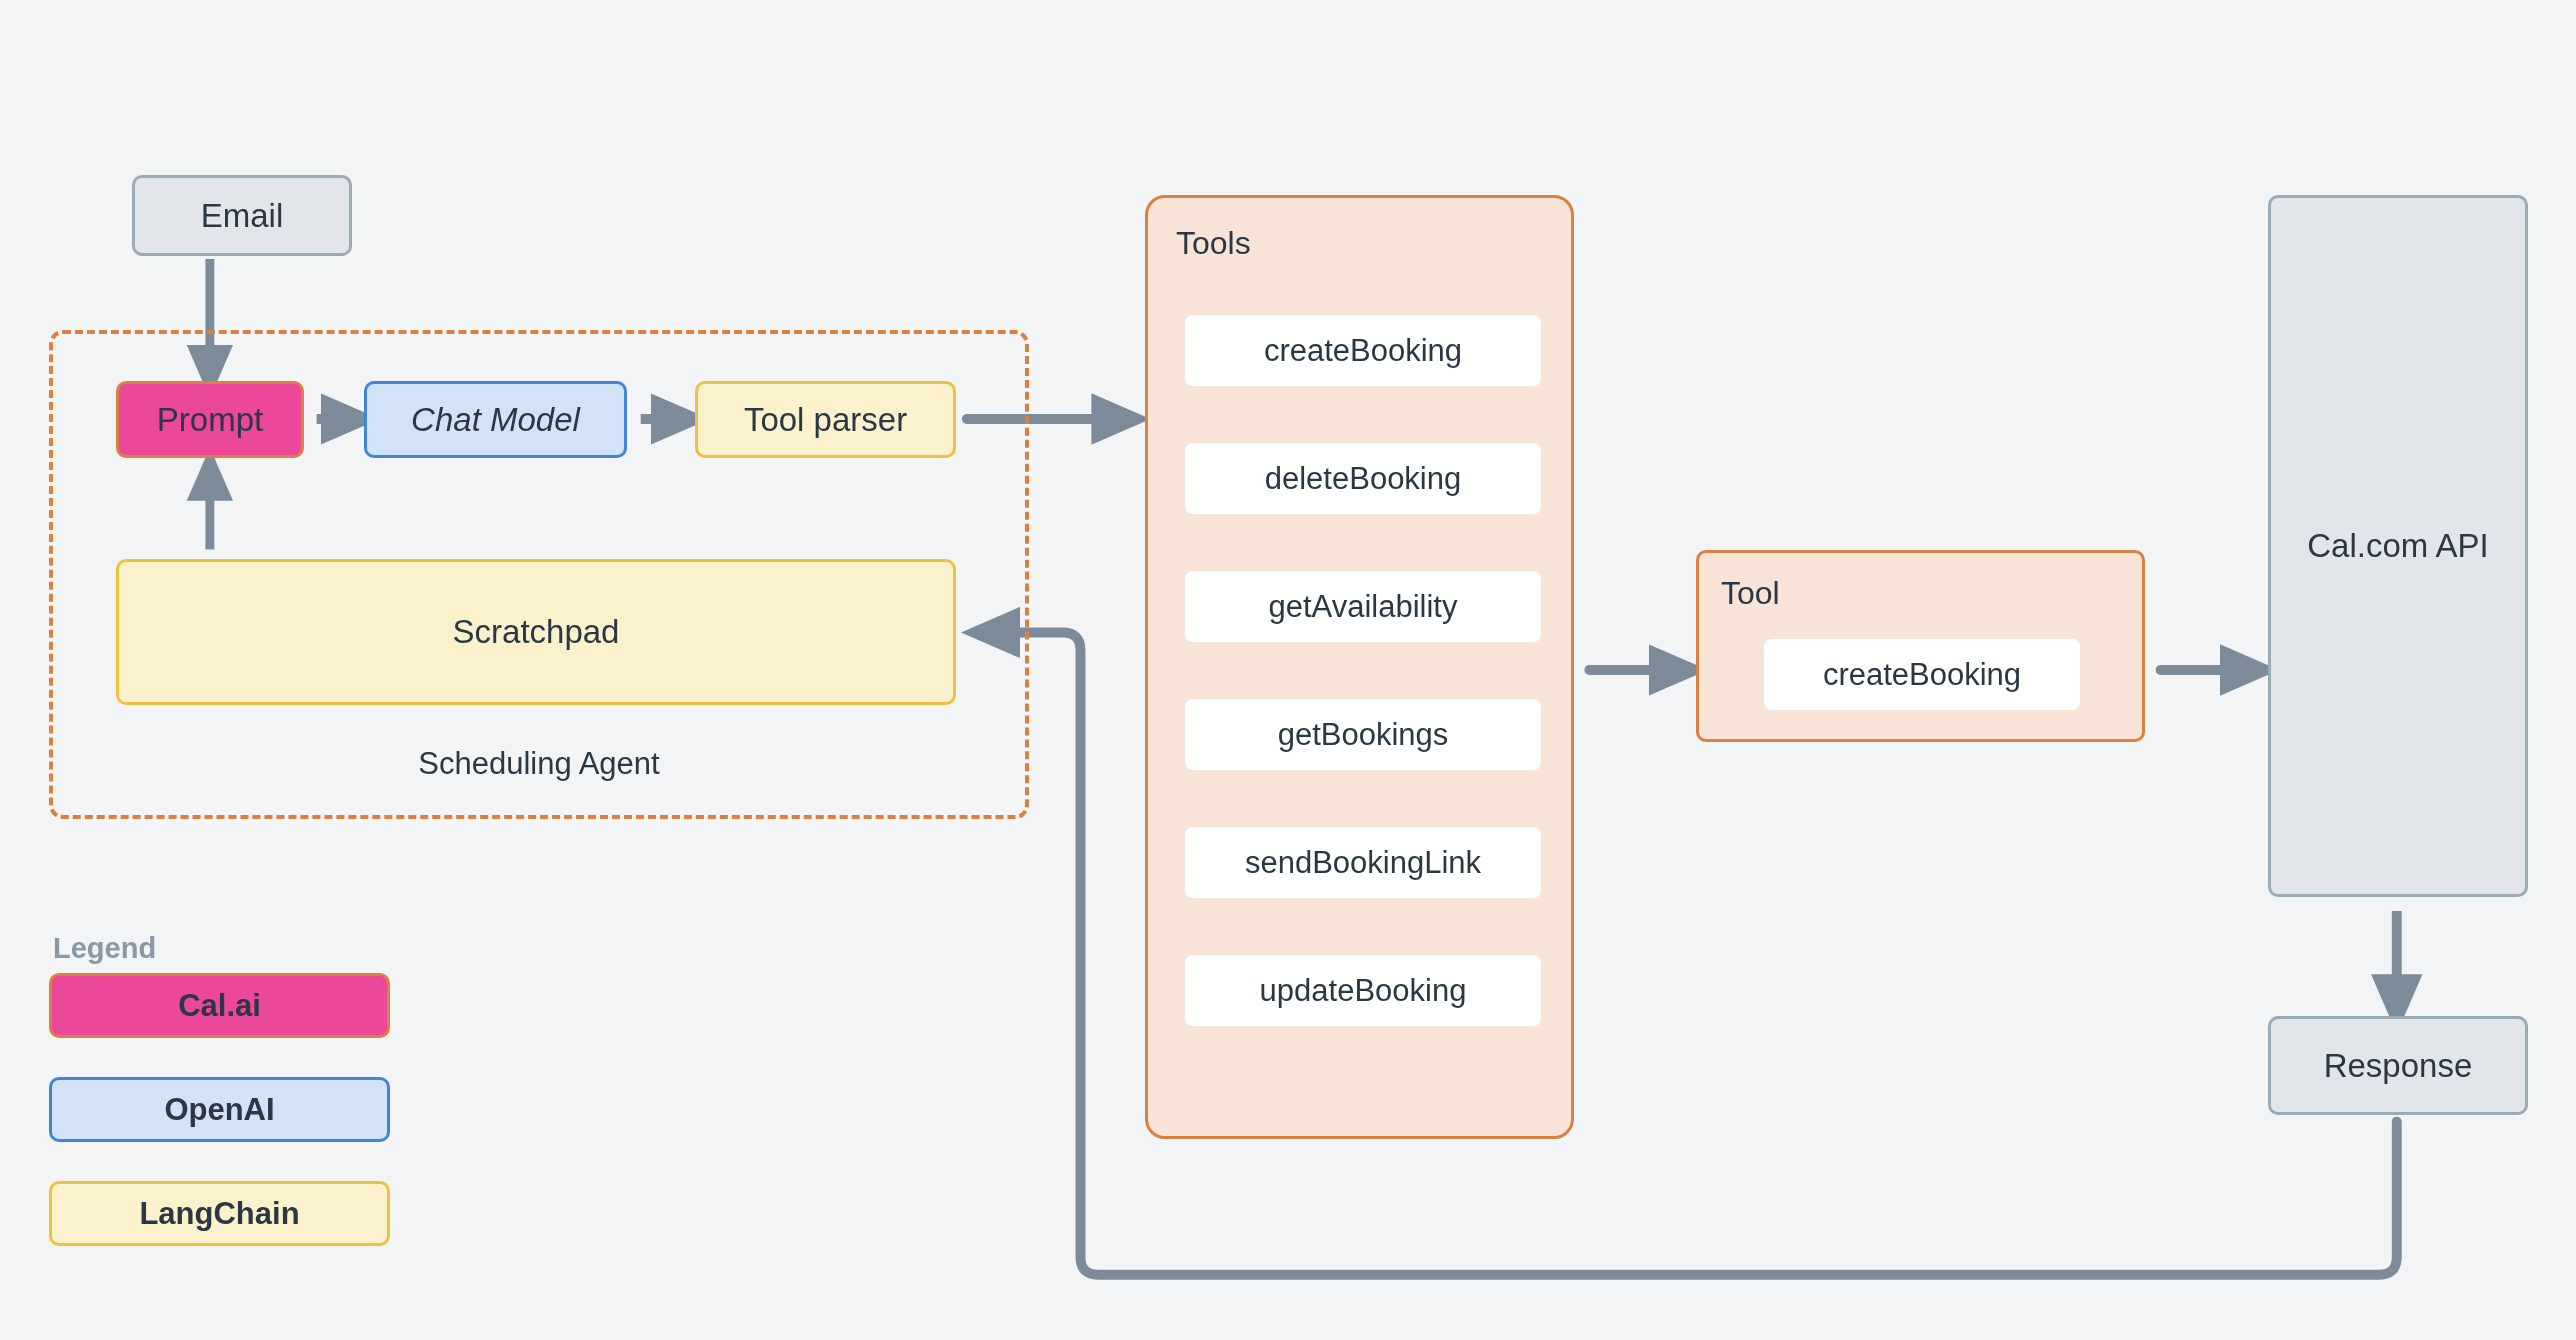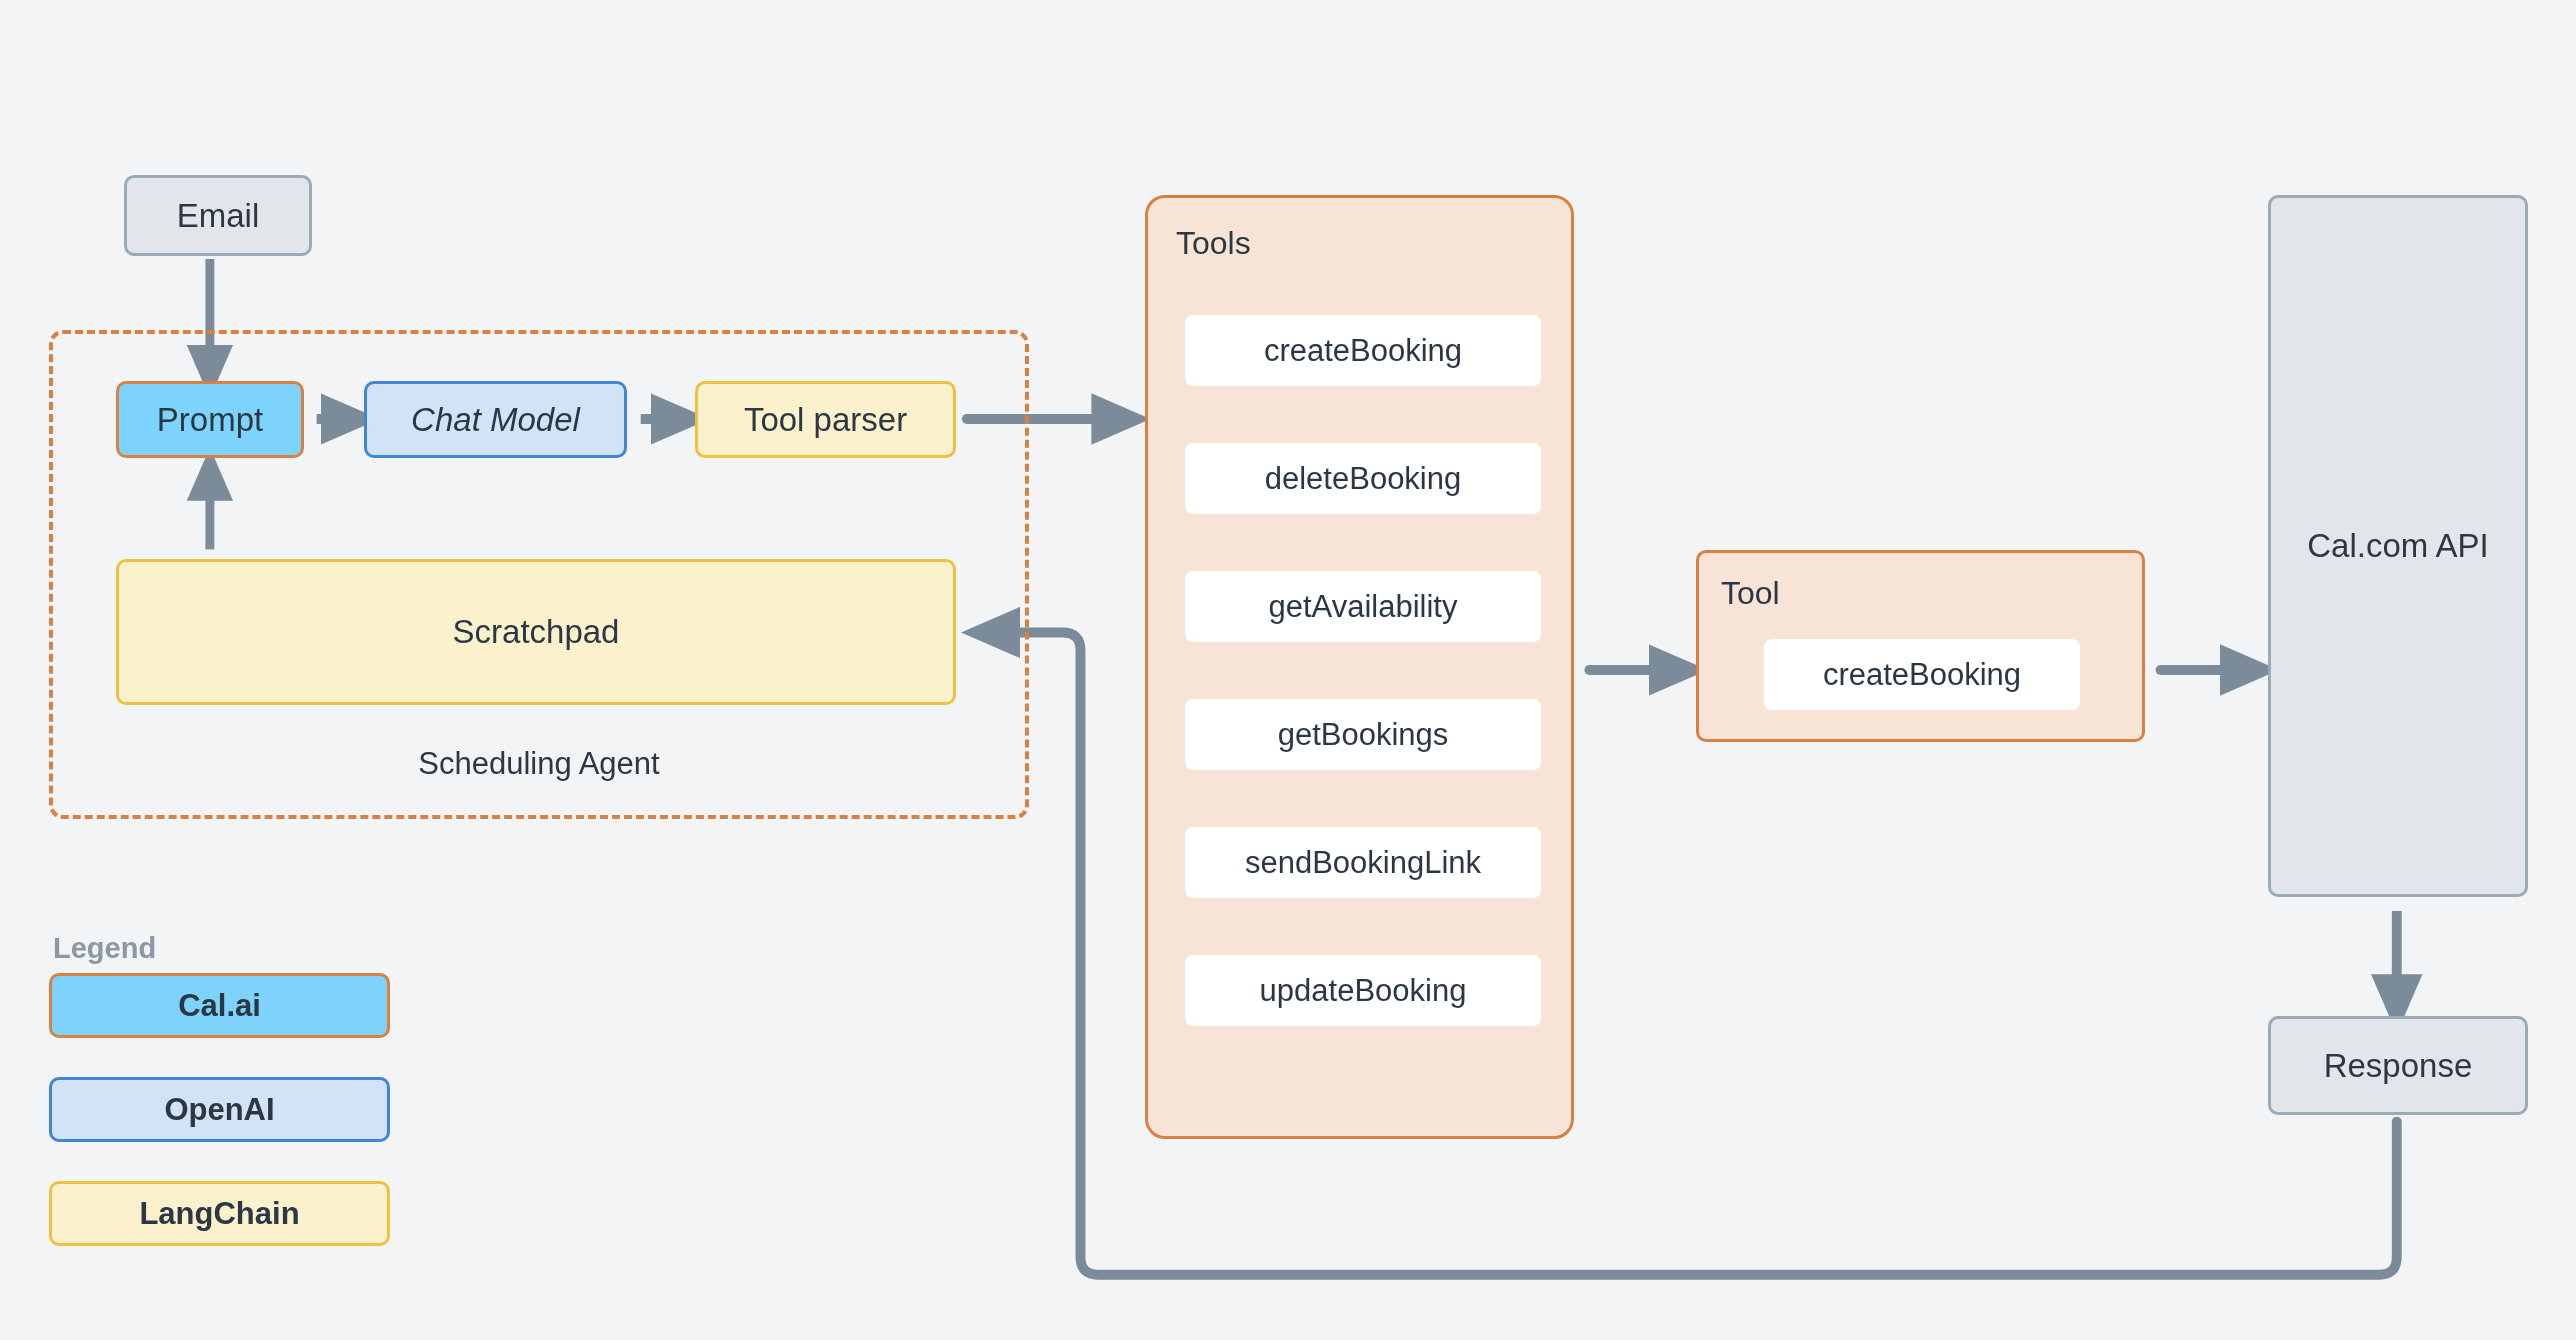--- a/index.html
+++ b/index.html
@@ -33,21 +33,21 @@
     border-style: solid;
     color: #2b3743;
     line-height: 1.2;
   }
 
   .node-gray {
     background: #e2e6ea;
     border-color: #9aabb8;
   }
   .node-calai {
-    background: #7dd3fc;
+    background: #ec4899;
     border-color: #da8142;
   }
   .node-openai {
     background: #d3e3f7;
     border-color: #3f86d6;
   }
   .node-langchain {
     background: #fbf2cd;
     border-color: #eec13f;
   }
@@ -68,21 +68,21 @@
     position: absolute;
     left: 49px;
     top: 746px;
     width: 980px;
     text-align: center;
     font-size: 31px;
     color: #2b3743;
   }
 
   
-  #node-email     { left: 124px;  top: 175px; width: 188px; height: 81px;  font-size: 33px; }
+  #node-email     { left: 132px;  top: 175px; width: 220px; height: 81px;  font-size: 33px; }
   #node-prompt    { left: 116px;  top: 381px; width: 188px; height: 77px;  font-size: 33px; }
   #node-chatmodel { left: 364px;  top: 381px; width: 263px; height: 77px;  font-size: 33px; font-style: italic; }
   #node-toolparser{ left: 695px;  top: 381px; width: 261px; height: 77px;  font-size: 33px; }
   #node-scratchpad{ left: 116px;  top: 559px; width: 840px; height: 146px; font-size: 33px; }
 
   
   #tools-panel {
     position: absolute;
     left: 1145px;
     top: 195px;

